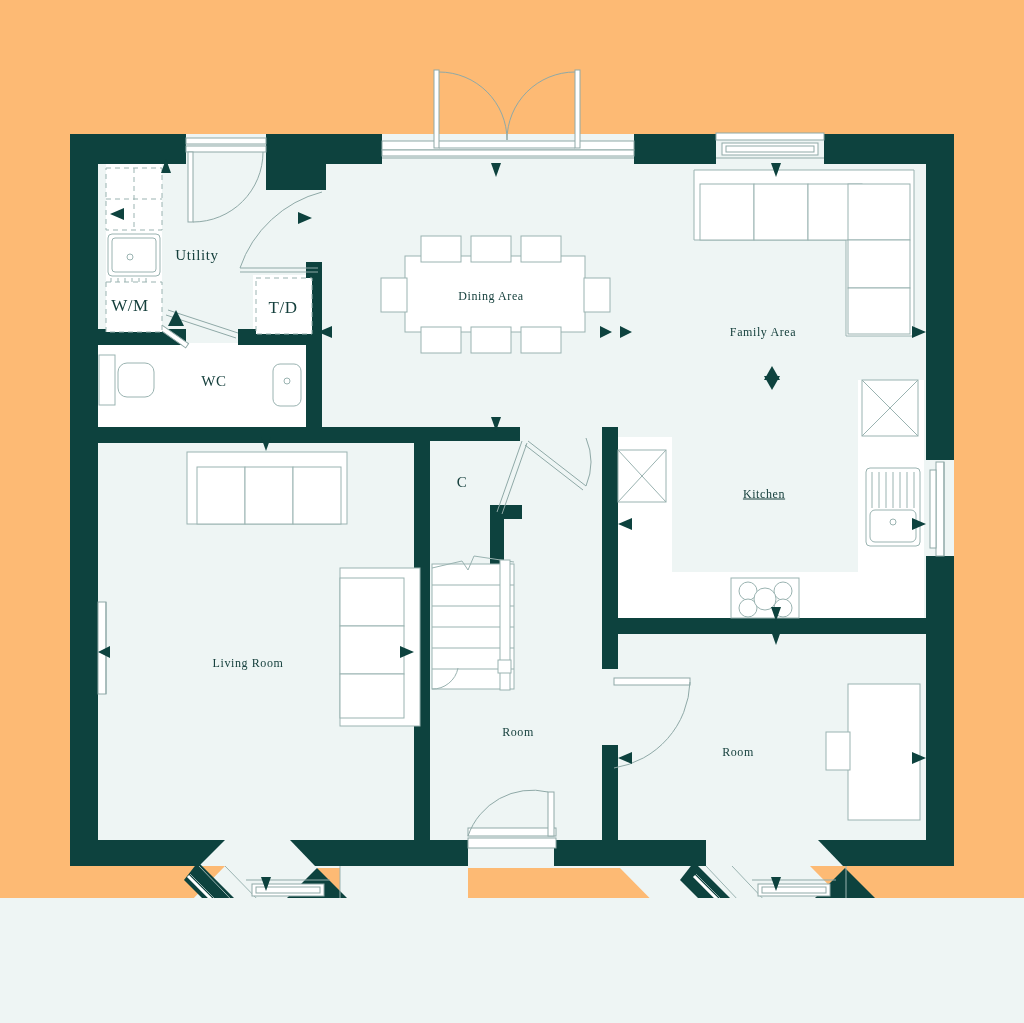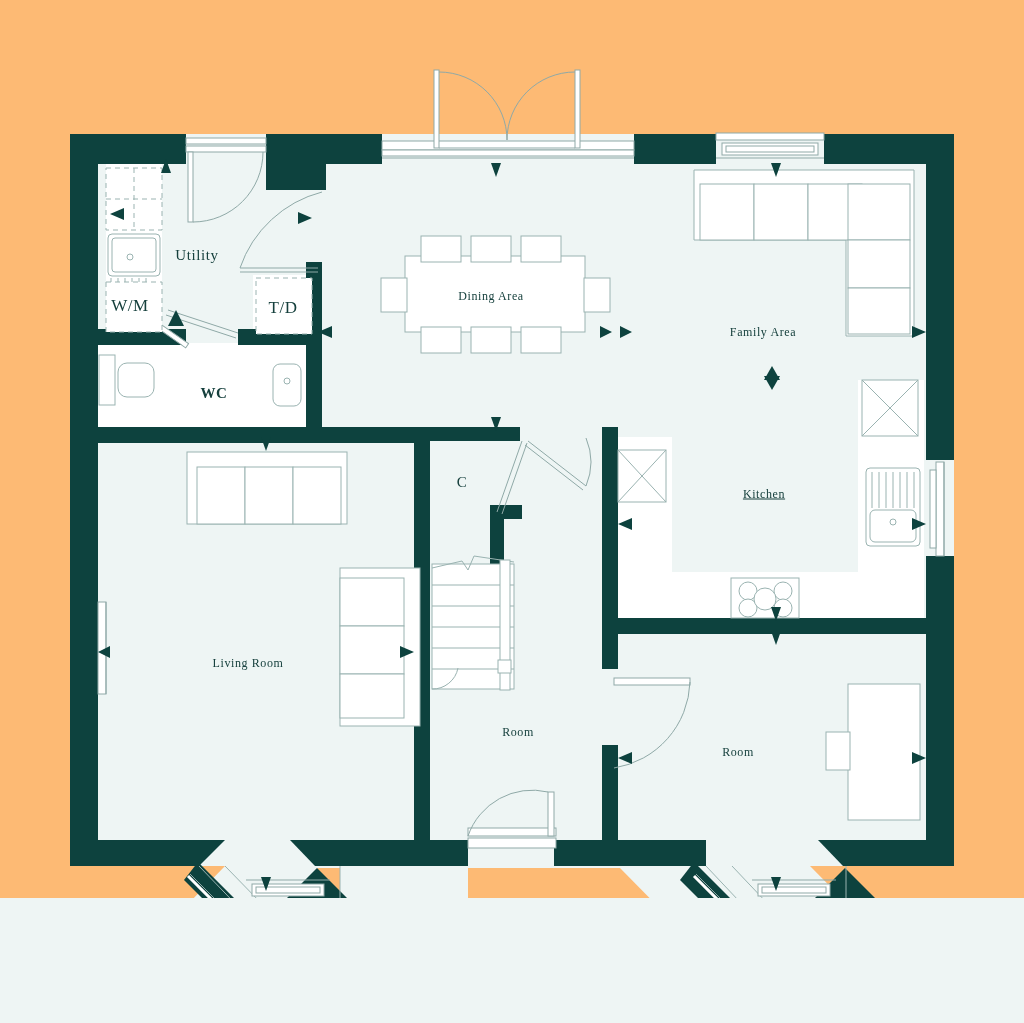--- a/index.html
+++ b/index.html
@@ -338,21 +338,21 @@
     <path d="M912 752 L926 758 L912 764 Z"></path>
     <use href="#arrow-up" x="266" y="892" transform="rotate(180 266 887)"></use>
     <use href="#arrow-up" x="776" y="892" transform="rotate(180 776 887)"></use>
   </g>
 
 </svg>
 
 <div class="room-label lbl-md" style="left:197px;top:255px;">Utility</div>
 <div class="room-label lbl-sm" style="left:130px;top:306px;">W/M</div>
 <div class="room-label lbl-sm" style="left:283px;top:308px;">T/D</div>
-<div class="room-label lbl-md" style="left:214px;top:393px;font-weight:bold;">WC</div>
+<div class="room-label lbl-md" style="left:214px;top:381px;">WC</div>
 <div class="room-label lbl-lg" style="left:491px;top:296px;">Dining Area</div>
 <div class="room-label lbl-lg" style="left:763px;top:296px;margin-top:36px;">Family Area</div>
 <div class="room-label lbl-lg" style="left:764px;top:494px;text-decoration:underline;">Kitchen</div>
 <div class="room-label lbl-md" style="left:462px;top:482px;">C</div>
 <div class="room-label lbl-lg" style="left:248px;top:663px;">Living Room</div>
 <div class="room-label lbl-lg" style="left:518px;top:732px;">Room</div>
 <div class="room-label lbl-lg" style="left:738px;top:752px;">Room</div>
 
 </div>
 

